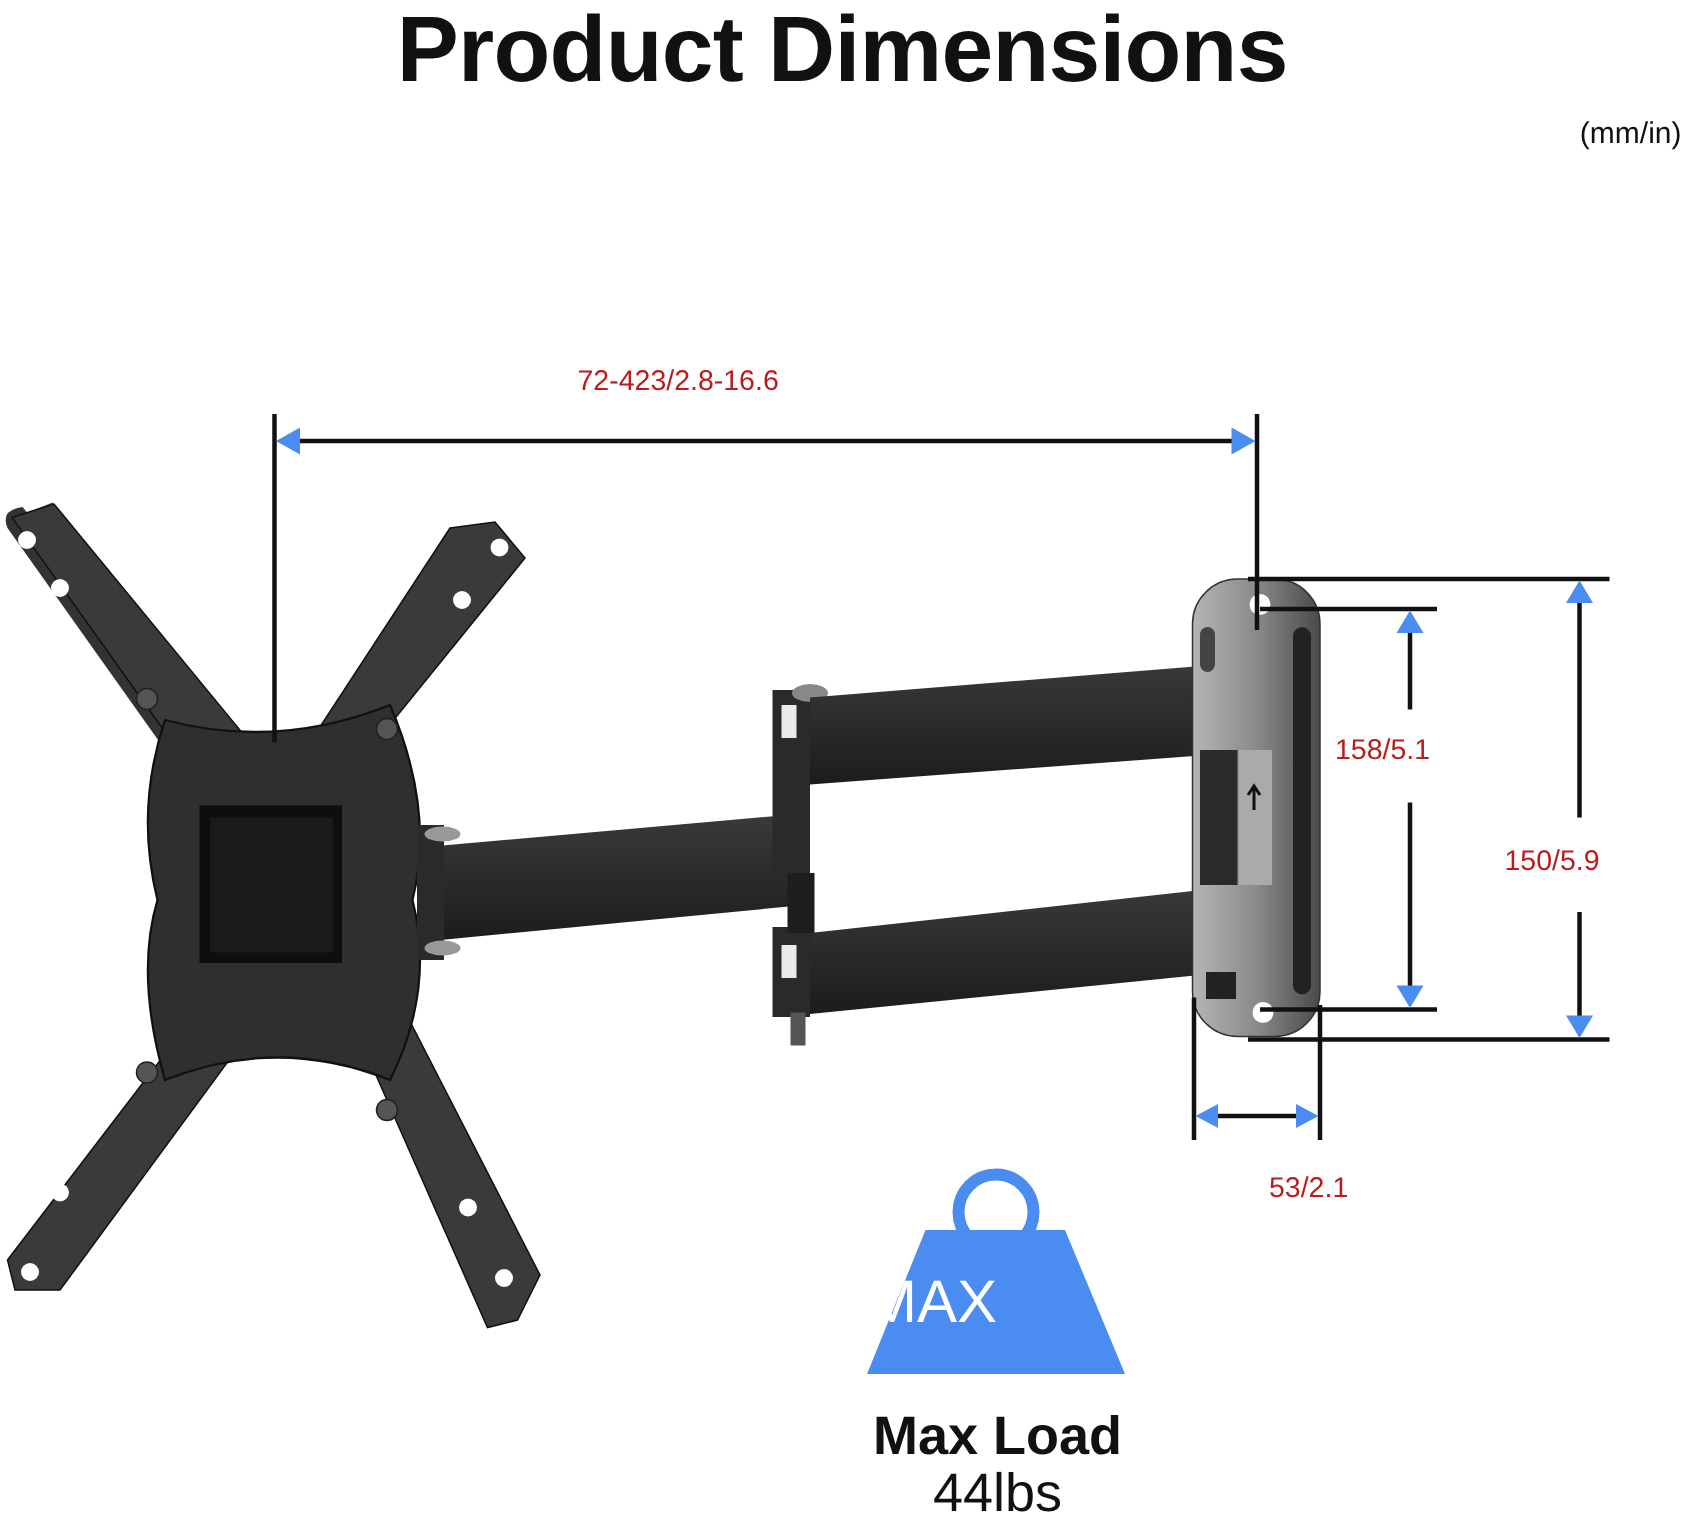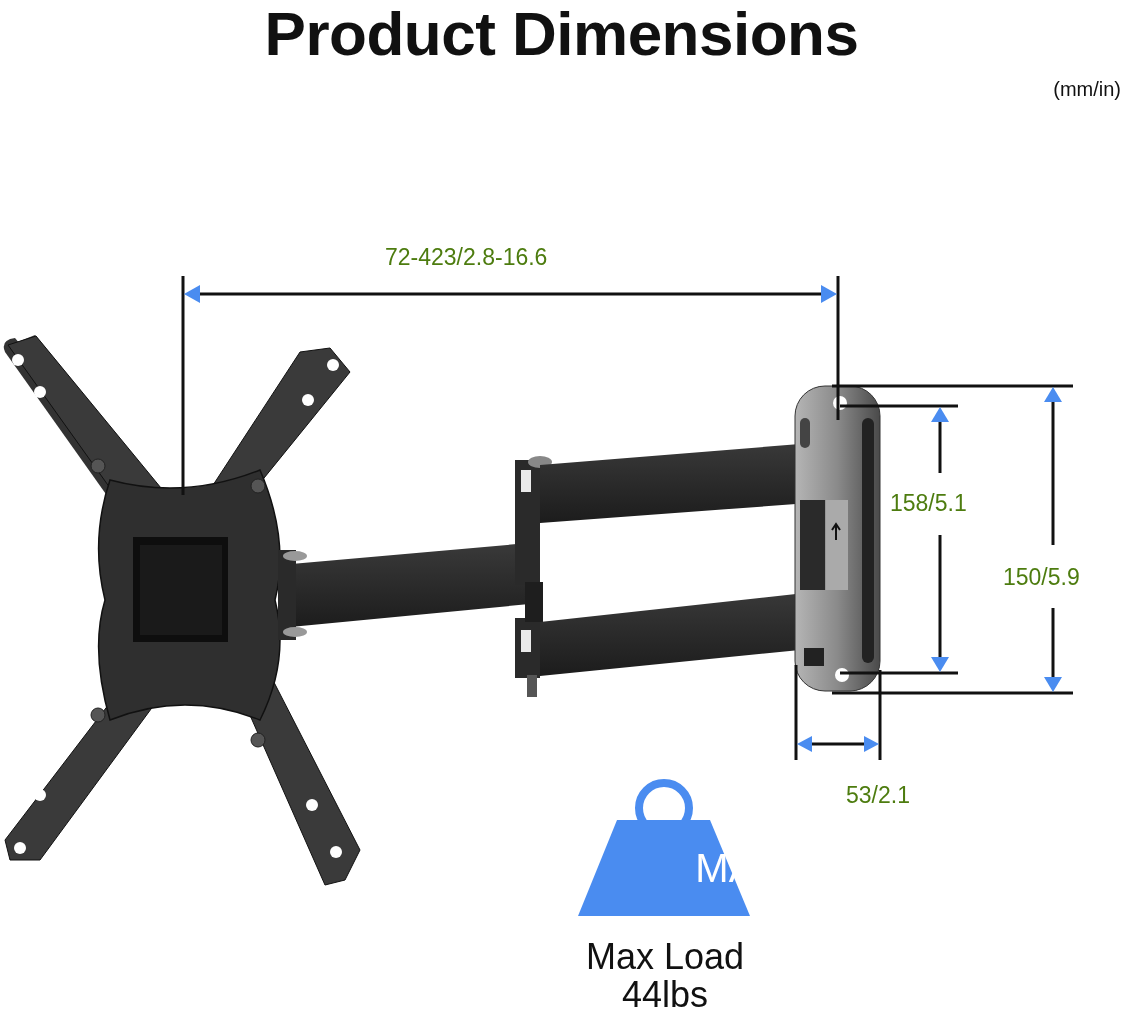--- a/index.html
+++ b/index.html
@@ -1,20 +1,20 @@
 <!DOCTYPE html>
 <html><head>
   <meta charset="utf-8">
   <style>
     html, body { margin: 0; padding: 0; background: #ffffff; }
     body { width: 1123px; height: 1011px; position: relative; overflow: hidden; font-family: "Liberation Sans", sans-serif; }
     .abs { position: absolute; }
     .title { left: 0; width: 1123px; top: -2px; text-align: center; font-size: 62px; font-weight: bold; color: #111; letter-spacing: -0.5px; }
     .units { right: 2px; top: 78px; font-size: 20px; color: #111; }
-    .dim-label { font-size: 23px; color: #4d7c0f; white-space: nowrap; }
+    .dim-label { font-size: 19px; color: #b91c1c; white-space: nowrap; }
     .maxload { left: 560px; width: 210px; text-align: center; font-size: 36px; line-height: 38px; color: #111; }
     svg { position: absolute; left: 0; top: 0; }
   </style>
 </head>
 <body>
 
 <div class="abs title">Product Dimensions</div>
 <div class="abs units">(mm/in)</div>
 
 <svg width="1123" height="1011" viewBox="0 0 1123 1011">
@@ -135,16 +135,16 @@
     <circle cx="664" cy="808" r="25" fill="none" stroke="#4a8cf0" stroke-width="8"></circle>
     <polygon points="617,820 710,820 750,916 578,916" fill="#4a8cf0"></polygon>
   </g>
 </svg>
 
 <div class="abs dim-label" style="left:385px; top:244px;">72-423/2.8-16.6</div>
 <div class="abs dim-label" style="left:890px; top:490px;">158/5.1</div>
 <div class="abs dim-label" style="left:1003px; top:564px;text-align:center;">150/5.9</div>
 <div class="abs dim-label" style="left:846px; top:782px;text-align:right;">53/2.1</div>
 
-<div class="abs" style="left:610px; top:846px; width:172px; text-align:right; font-size:40px; color:#ffffff;">MAX</div>
+<div class="abs" style="left:578px; top:846px; width:172px; text-align:left; font-size:40px; color:#ffffff;">MAX</div>
 
-<div class="abs maxload" style="top:938px;">Max Load</div>
+<div class="abs maxload" style="top:938px;font-weight:bold;">Max Load</div>
 <div class="abs maxload" style="top:976px;">44lbs</div>
 
 </body></html>

